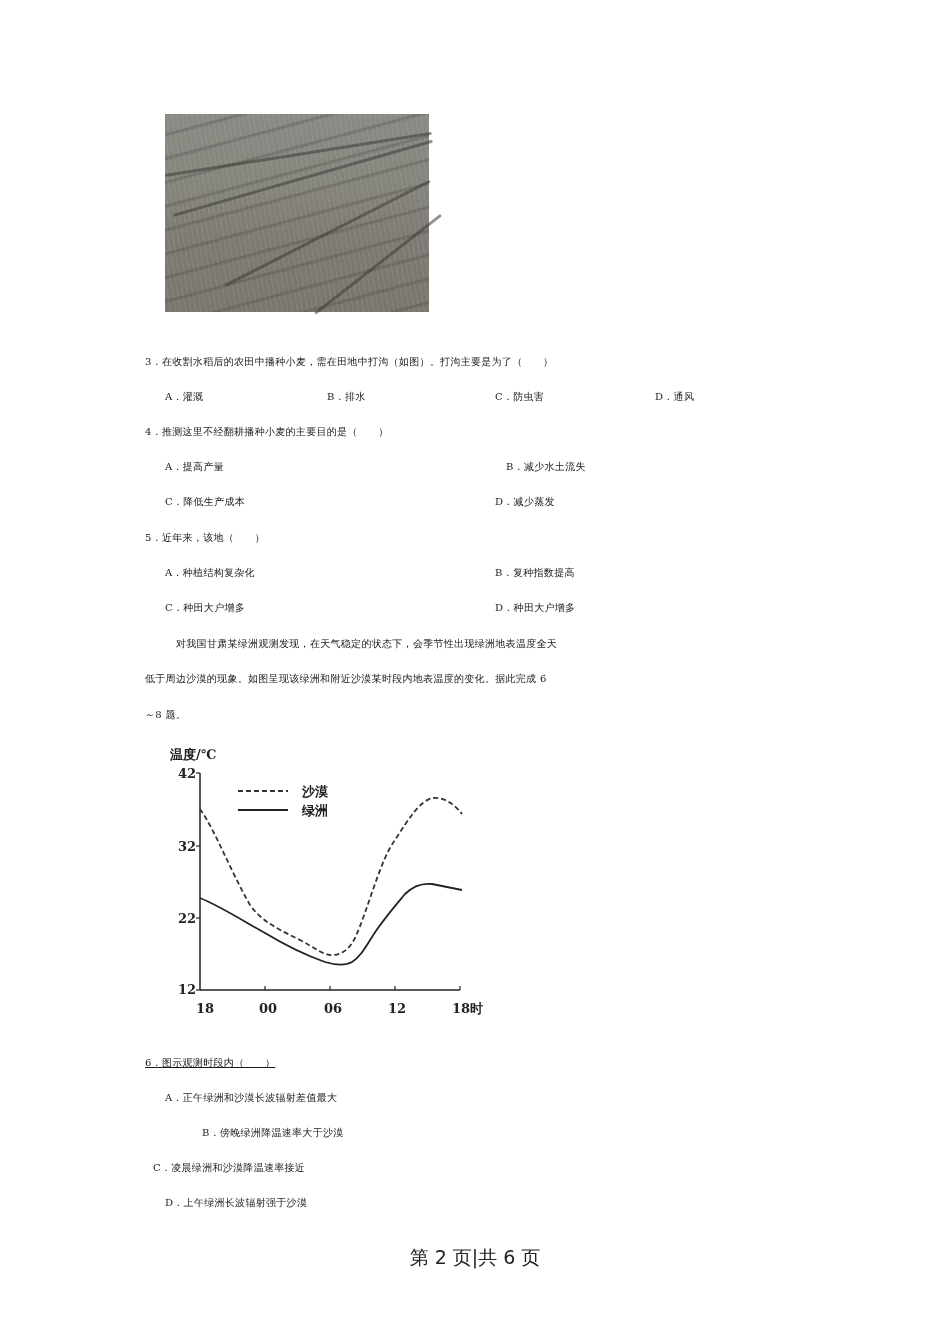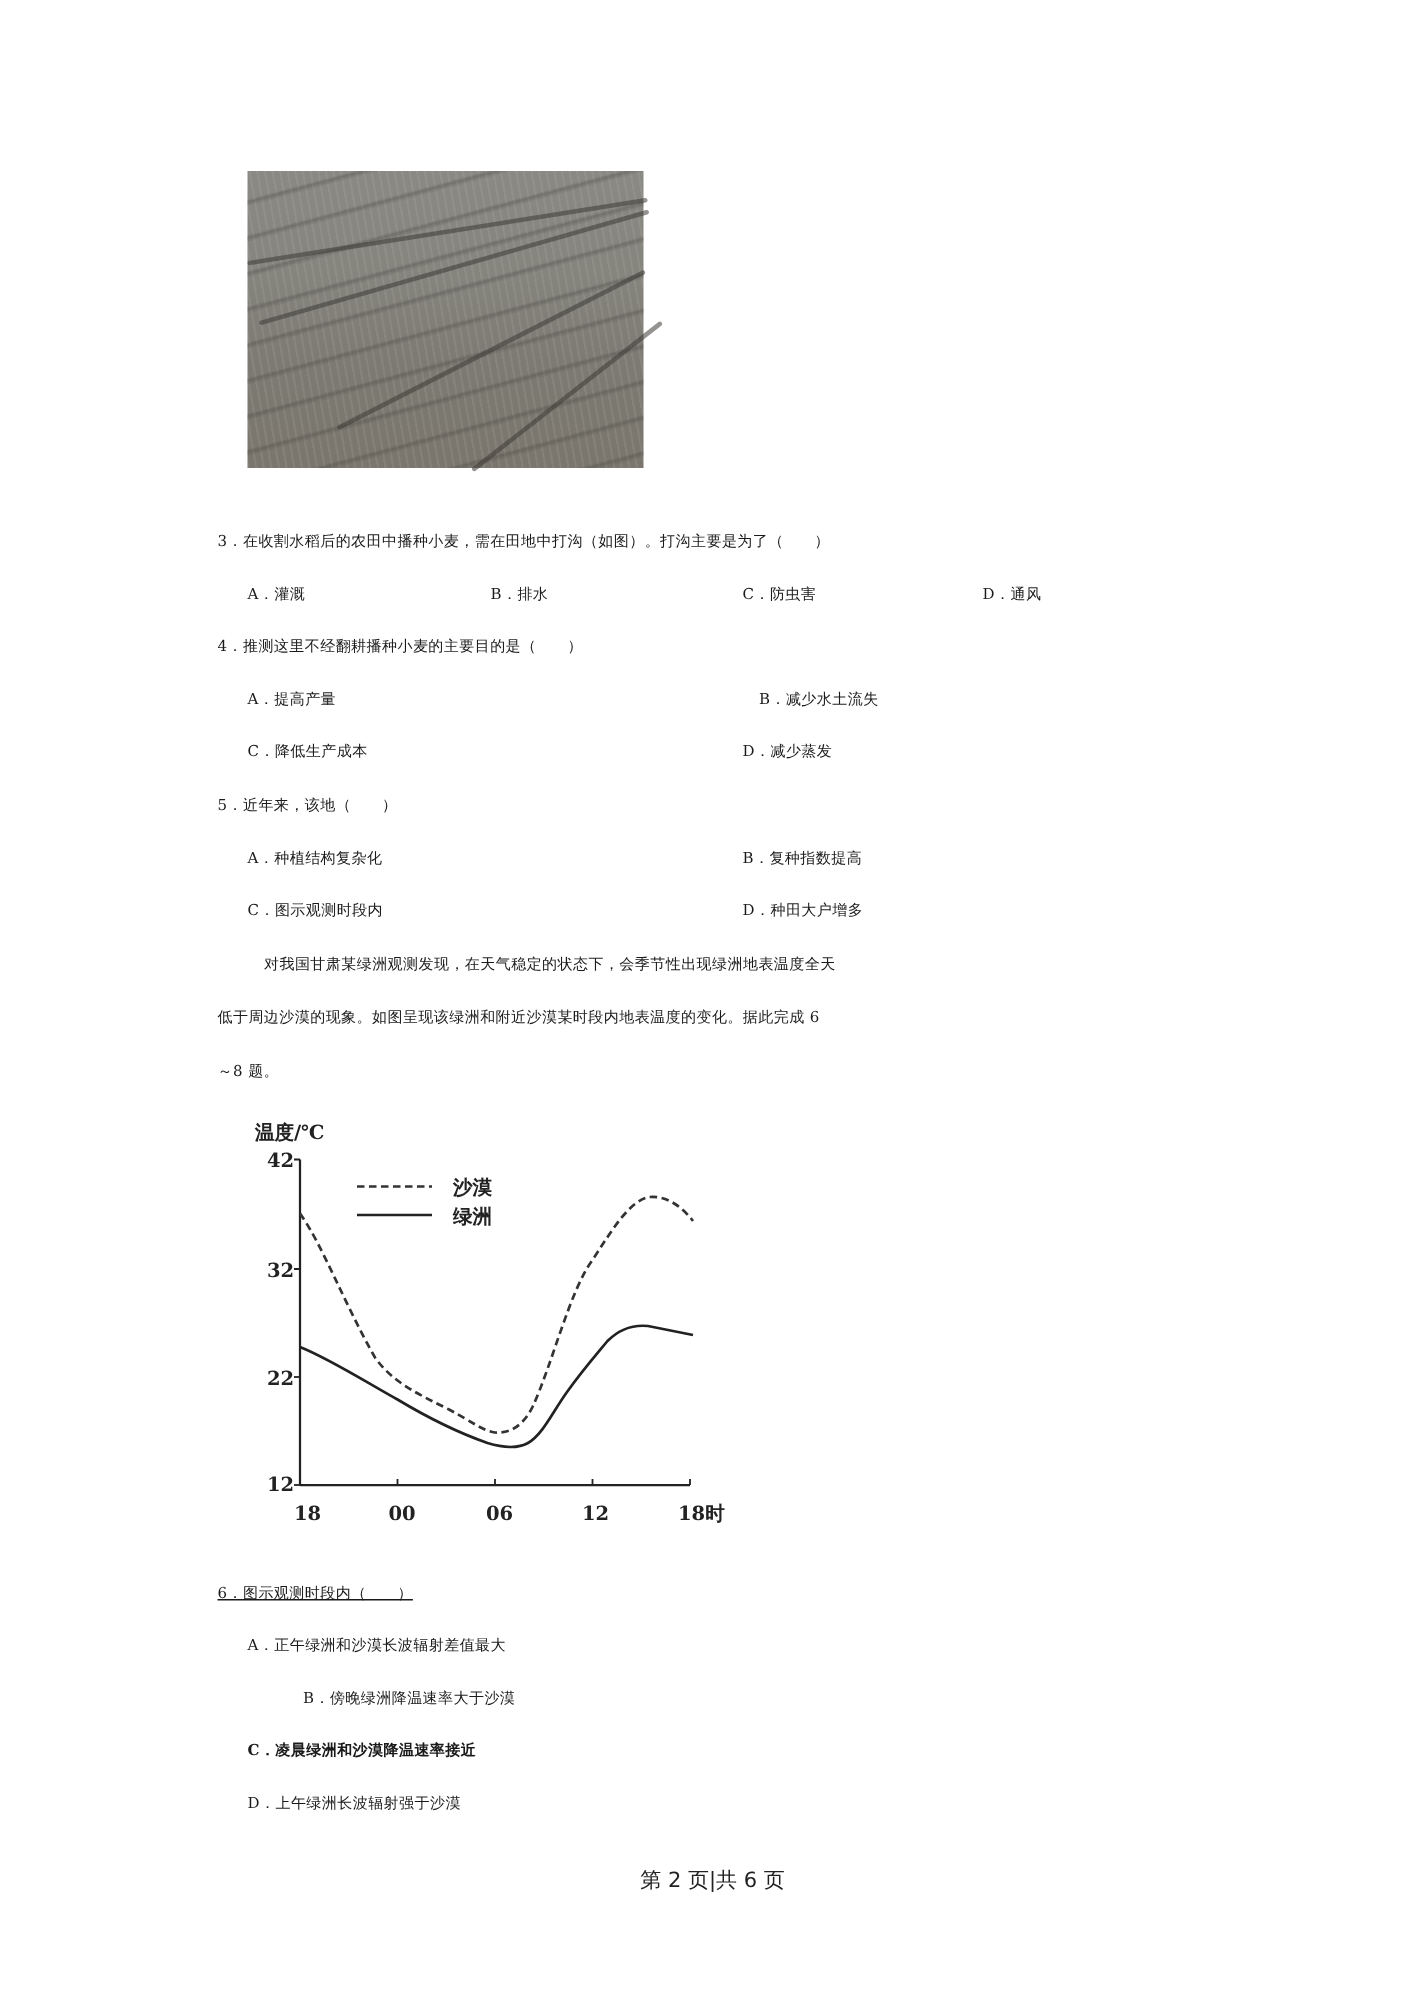--- a/index.html
+++ b/index.html
@@ -15,21 +15,21 @@
       repeating-linear-gradient(165deg, rgba(90,88,80,0.0) 0px, rgba(90,88,80,0.0) 18px, rgba(70,68,62,0.35) 20px, rgba(90,88,80,0.0) 23px),
       repeating-linear-gradient(80deg, rgba(200,198,190,0.12) 0px, rgba(200,198,190,0.12) 1px, rgba(0,0,0,0) 2px, rgba(0,0,0,0) 5px),
       linear-gradient(180deg, #8a8983 0%, #85847d 35%, #7c7a72 65%, #7a766d 100%);
   }
   .photo .furrow { position: absolute; height: 3px; background: rgba(60,58,52,0.55); border-radius: 2px; transform-origin: left center; }
   .line {
     position: absolute; font-size: 10px; line-height: 20px; white-space: nowrap;
     letter-spacing: 0.3px;
   }
   .q { left: 145px; }
-  .footer { left: 0; width: 950px; text-align: center; top: 1245px; font-size: 14px; font-family: "DejaVu Sans", "Liberation Sans", sans-serif; color: #222; }
+  .footer { left: 0; width: 950px; text-align: center; top: 1245px; font-size: 19px; font-family: "DejaVu Sans", "Liberation Sans", sans-serif; color: #222; }
   .chart { left: 165px; top: 740px; width: 340px; height: 285px; }
   .chart svg text { font-family: "DejaVu Serif", "Liberation Serif", serif; font-weight: bold; fill: #222; }
 </style>
 </head>
 <body>
 
 <div class="abs photo" title="收割水稻后在农田中打沟的照片">
   <div class="furrow" style="left:0;top:60px;width:270px;transform:rotate(-9deg);"></div>
   <div class="furrow" style="left:8px;top:100px;width:270px;transform:rotate(-16deg);"></div>
   <div class="furrow" style="left:60px;top:170px;width:230px;transform:rotate(-27deg);"></div>
@@ -44,21 +44,21 @@
 
 <div class="line q" style="top:422px;">4．推测这里不经翻耕播种小麦的主要目的是（　　）</div>
 <div class="line" style="left:165px;top:457px;">A．提高产量</div>
 <div class="line" style="left:506px;top:457px;text-align:right;">B．减少水土流失</div>
 <div class="line" style="left:165px;top:492px;">C．降低生产成本</div>
 <div class="line" style="left:495px;top:492px;">D．减少蒸发</div>
 
 <div class="line q" style="top:528px;">5．近年来，该地（　　）</div>
 <div class="line" style="left:165px;top:563px;">A．种植结构复杂化</div>
 <div class="line" style="left:495px;top:563px;">B．复种指数提高</div>
-<div class="line" style="left:165px;top:598px;">C．图示观测时段内</div>
+<div class="line" style="left:165px;top:598px;">C．种田大户增多</div>
 <div class="line" style="left:495px;top:598px;">D．种田大户增多</div>
 
 <div class="line" style="left:176px;top:634px;">对我国甘肃某绿洲观测发现，在天气稳定的状态下，会季节性出现绿洲地表温度全天</div>
 <div class="line" style="left:145px;top:669px;">低于周边沙漠的现象。如图呈现该绿洲和附近沙漠某时段内地表温度的变化。据此完成 6</div>
 <div class="line" style="left:145px;top:705px;">～8 题。</div>
 
 <div class="abs chart">
   <svg width="340" height="285" viewBox="165 740 340 285" xmlns="http://www.w3.org/2000/svg">
 
     <text x="170" y="759" font-size="13">温度/℃</text>
@@ -92,16 +92,16 @@
 
     <path d="M200,809 C215,830 230,870 250,905 C262,922 280,930 300,940 C315,948 322,954 330,955 C342,956 350,948 355,938 C368,910 380,860 395,840 C408,820 420,800 433,798 C445,797 455,805 462,814" fill="none" stroke="#333" stroke-width="1.8" stroke-dasharray="5,3"></path>
 
     <path d="M200,898 C220,906 245,922 265,933 C285,945 305,955 325,962 C335,965 345,966 352,962 C362,956 368,942 378,928 C388,914 395,906 405,894 C413,886 422,883 432,884 C442,886 452,888 462,890" fill="none" stroke="#222" stroke-width="1.8"></path>
   </svg>
 </div>
 
 <div class="line q" style="top:1053px;text-decoration:underline;">6．图示观测时段内（　　）</div>
 <div class="line" style="left:165px;top:1088px;">A．正午绿洲和沙漠长波辐射差值最大</div>
 <div class="line" style="left:165px;top:1123px;margin-left:37px;">B．傍晚绿洲降温速率大于沙漠</div>
-<div class="line" style="left:165px;top:1158px;font-weight:bold;">C．凌晨绿洲和沙漠降温速率接近</div>
+<div class="line" style="left:153px;top:1158px;">C．凌晨绿洲和沙漠降温速率接近</div>
 <div class="line" style="left:165px;top:1193px;">D．上午绿洲长波辐射强于沙漠</div>
 
 <div class="abs footer">第 2 页|共 6 页</div>
 
 </body></html>

